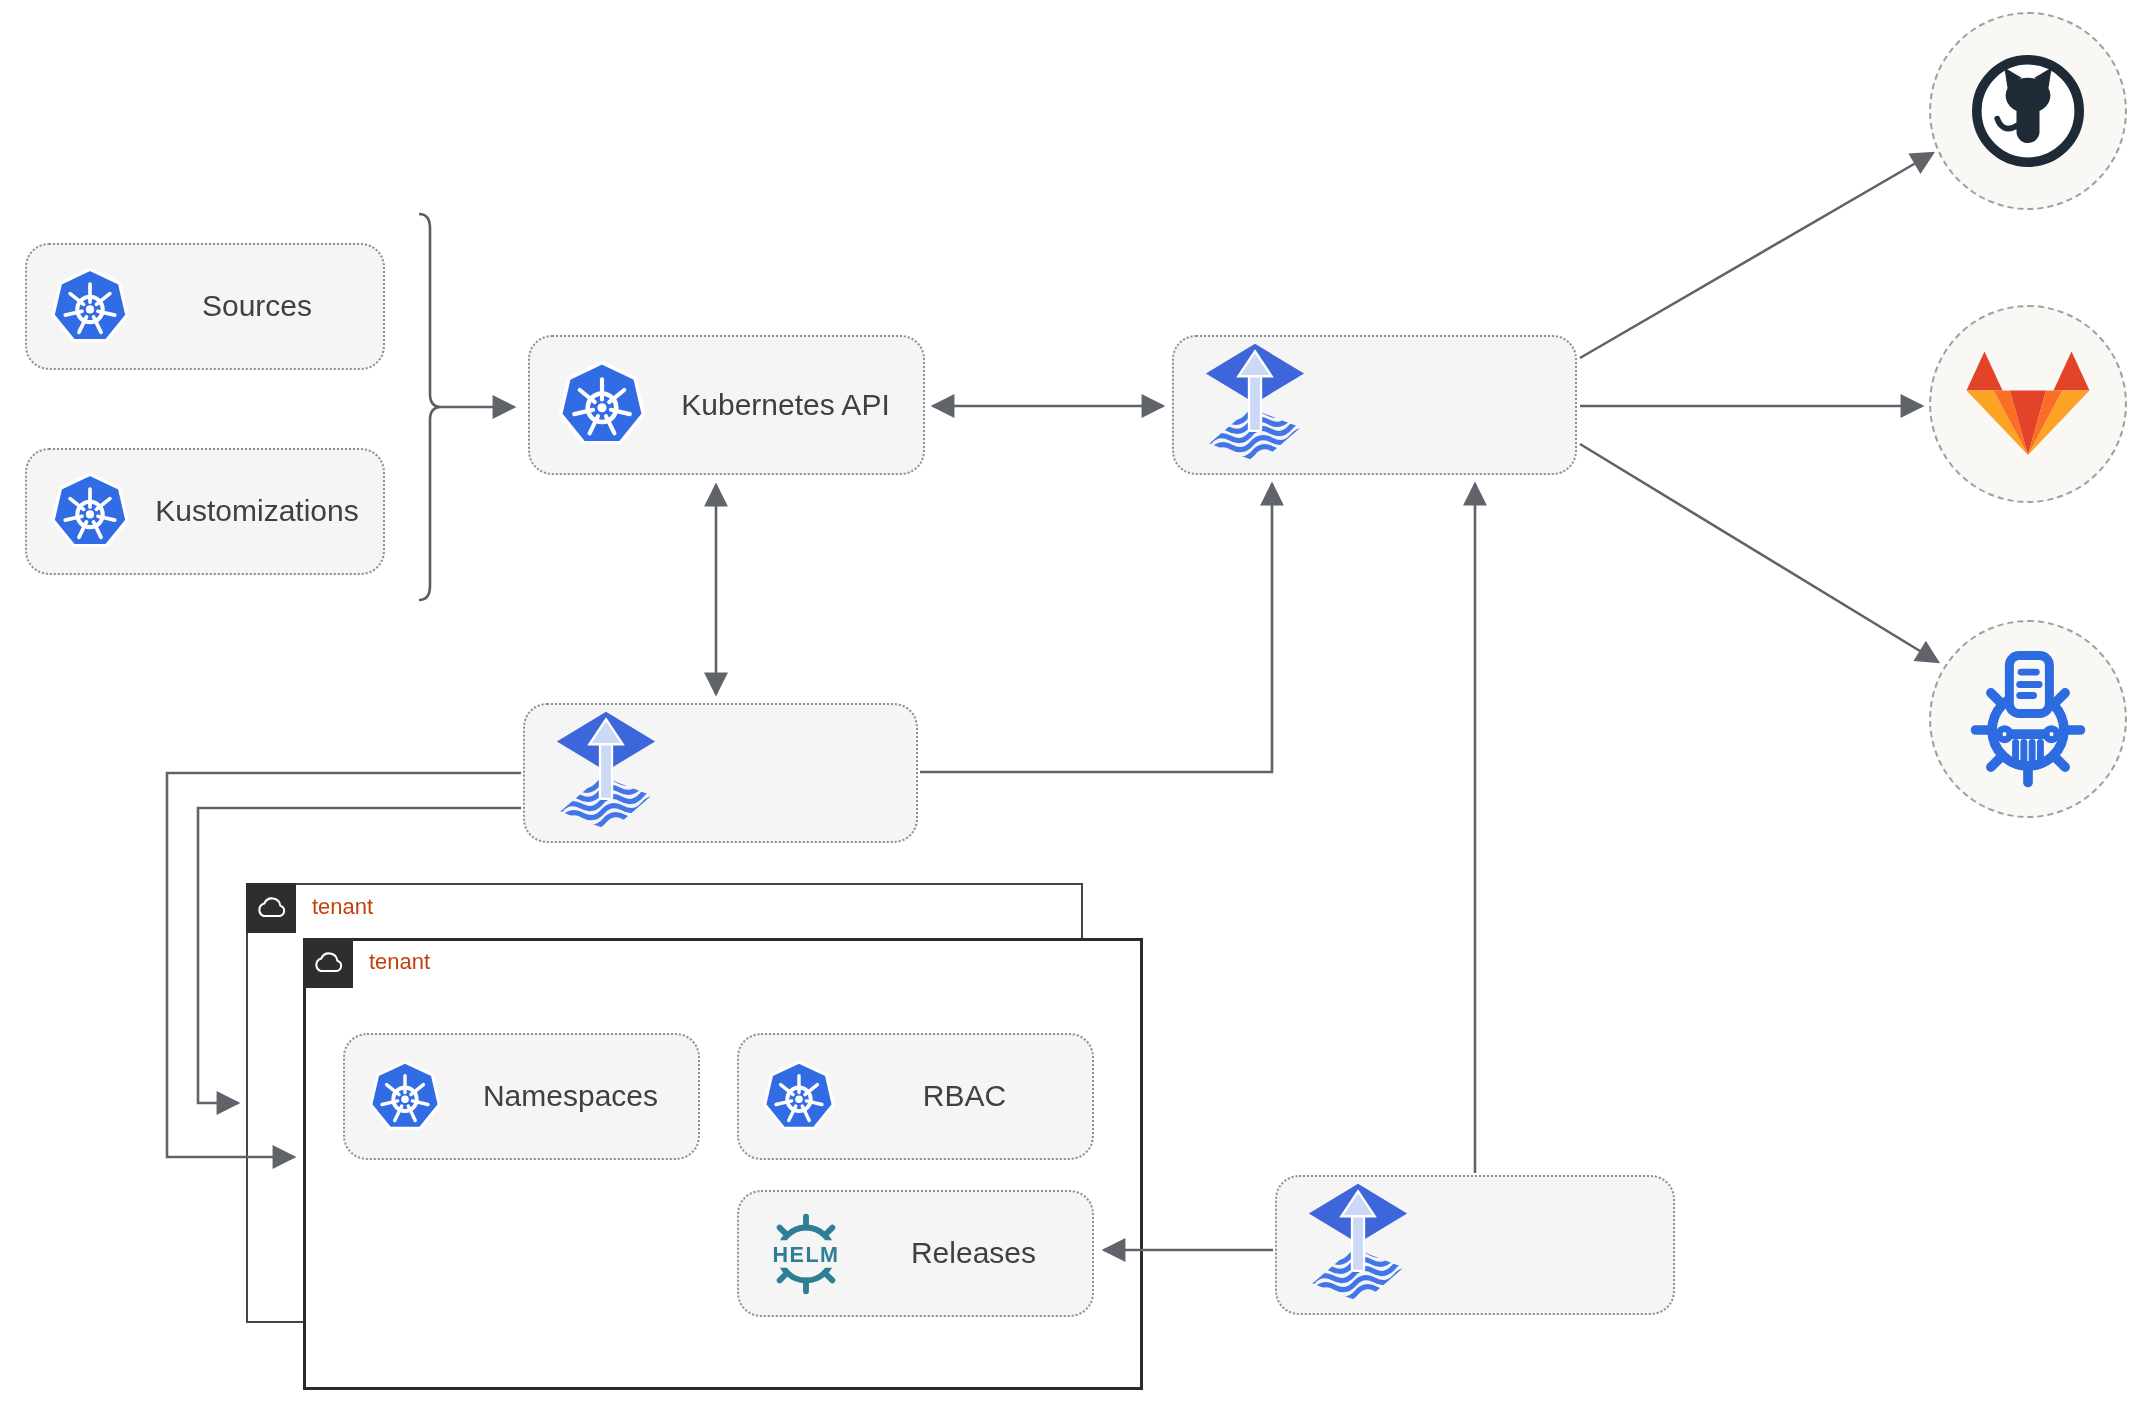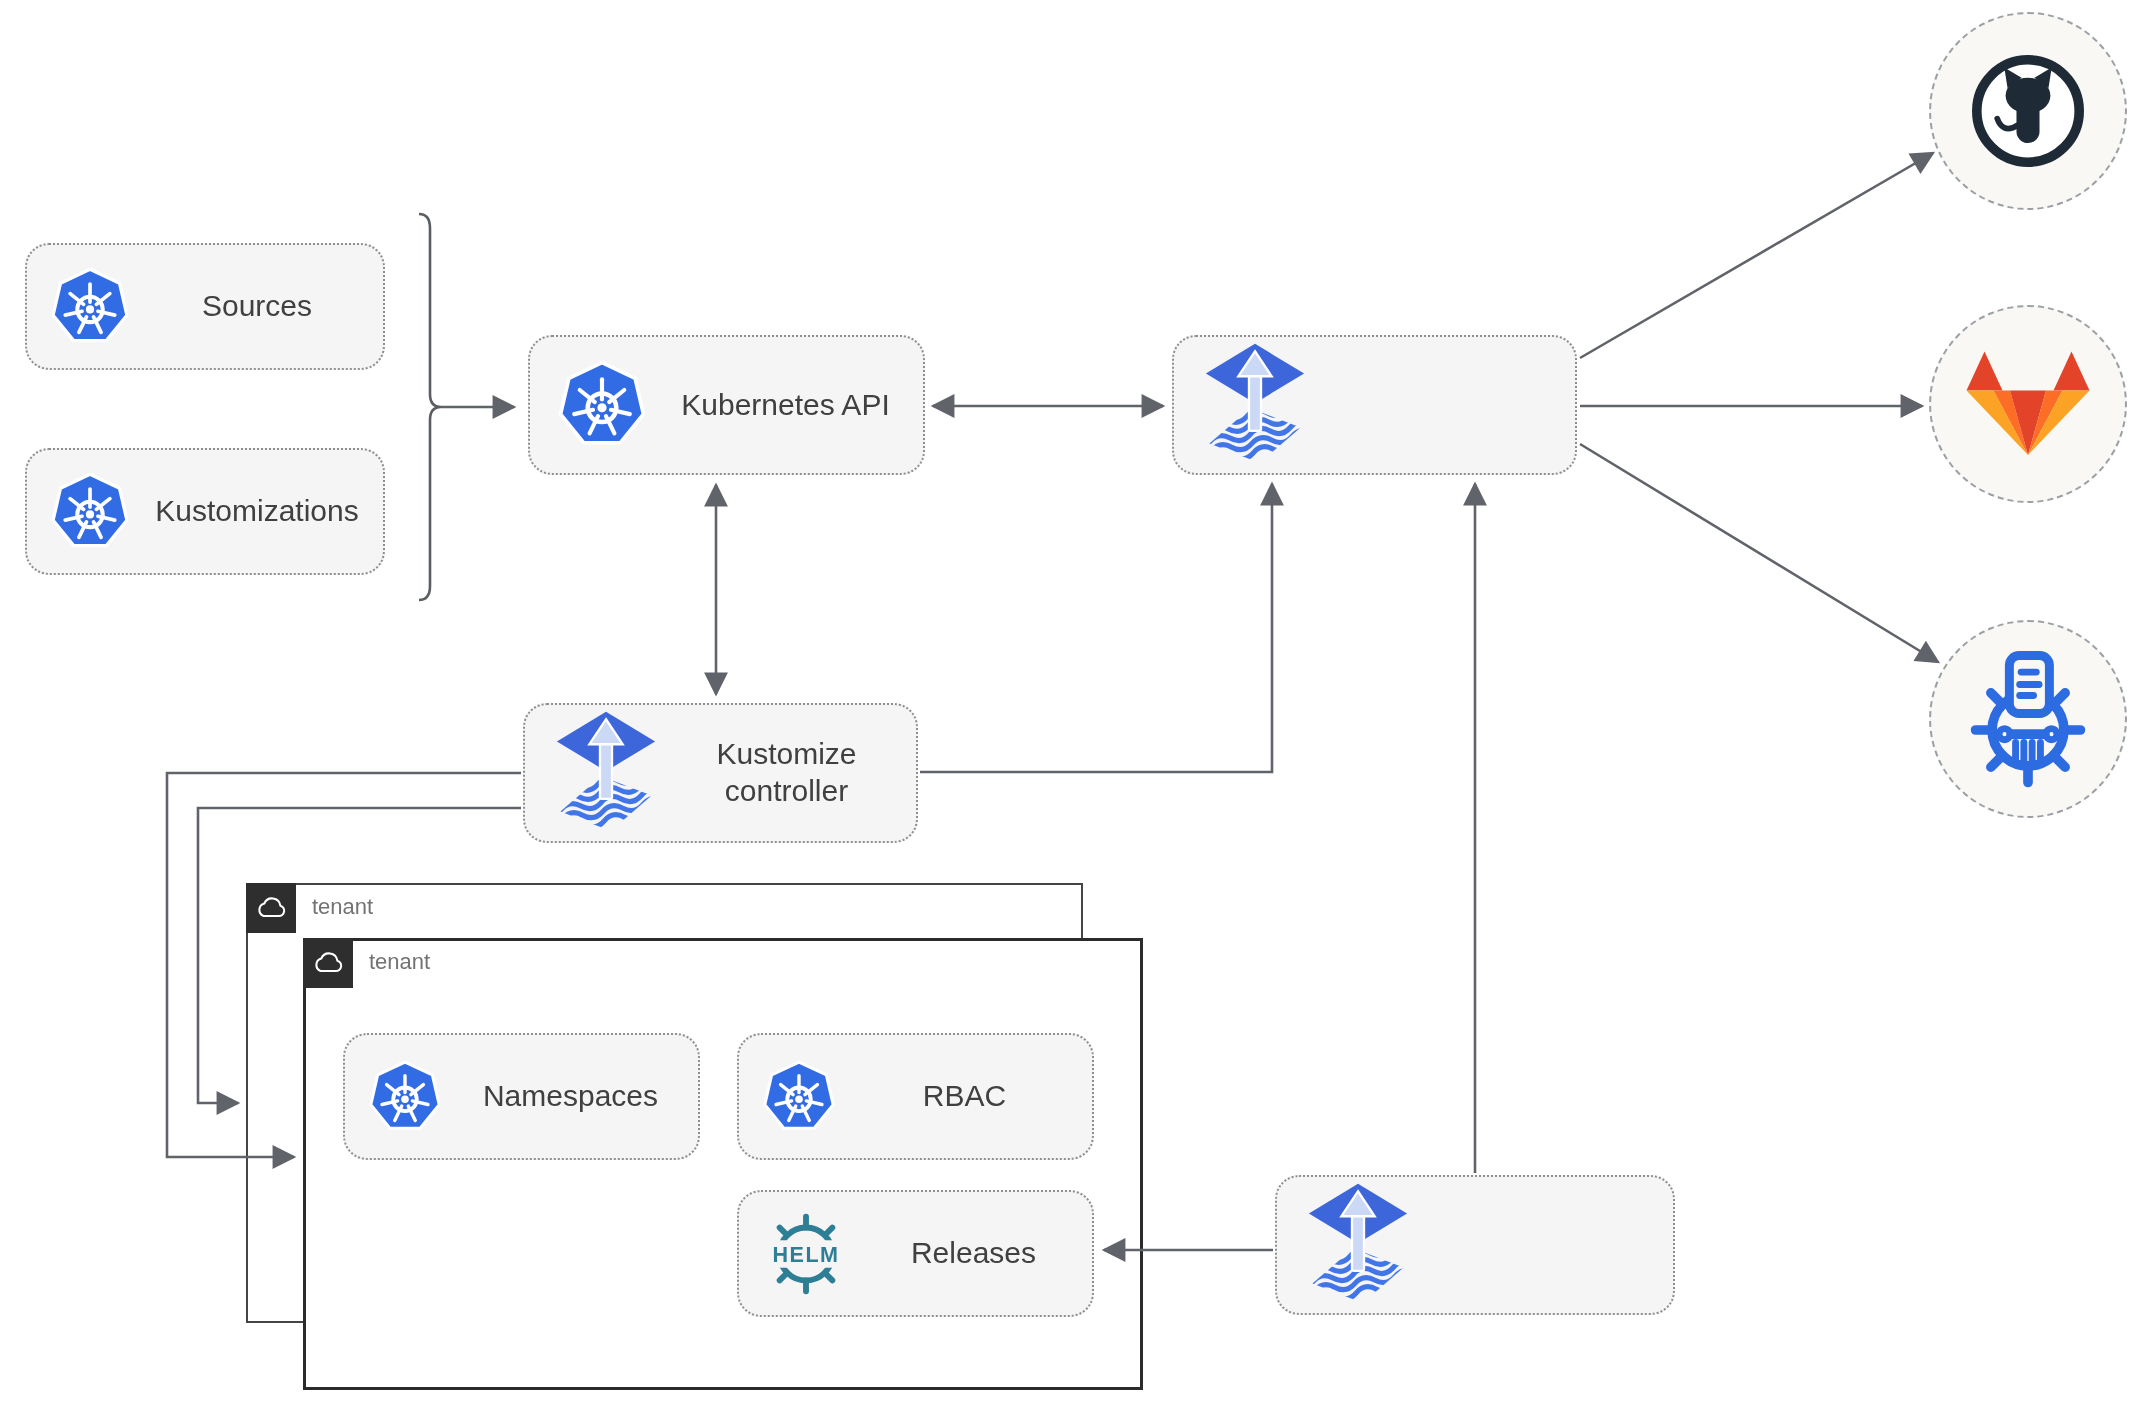--- a/index.html
+++ b/index.html
@@ -16,21 +16,21 @@
         display:flex;align-items:center;box-sizing:border-box;z-index:3;}
   .node .icon{flex:0 0 auto;}
   .node-label{flex:1;text-align:center;font-size:30px;color:#404040;line-height:1.22;padding:0 16px;}
   .node-label.narrow{max-width:190px;margin:0 auto;}
 
   .tenant{position:absolute;background:#fff;box-sizing:border-box;}
   .tenant.back{border:2px solid #454545;z-index:1;}
   .tenant.front{border:3px solid #2b2b2b;z-index:2;}
   .tenant-header{position:absolute;width:50px;height:50px;background:var(--tenant-header-bg);
                  display:flex;align-items:center;justify-content:center;z-index:2;}
-  .tenant-label{position:absolute;font-size:22px;color:#737373;z-index:2;}
+  .tenant-label{position:absolute;font-size:22px;color:#c2410c;z-index:2;}
 
   .endpoint{position:absolute;width:198px;height:198px;border-radius:50%;border:2.5px dashed #9aa0a6;
             background:#f9f8f5;display:flex;align-items:center;justify-content:center;box-sizing:border-box;z-index:3;}
 
   .connectors{position:absolute;left:0;top:0;z-index:6;pointer-events:none;}
   .edge{stroke:var(--line-gray);stroke-width:2.6;fill:none;}
   .brace{stroke:#5a5e62;stroke-width:2.6;fill:none;}
 
   .k8s-hept{fill:var(--kubernetes-blue);stroke:#fff;stroke-width:4;stroke-linejoin:round;}
   .k8s-wheel{stroke:#fff;fill:none;stroke-width:5;}
@@ -140,21 +140,20 @@
   <div class="node" style="left:1172px;top:335px;width:405px;height:140px">
     <svg class="icon" style="margin-left:30px" width="102" height="126" viewBox="0 0 110 136">
         <use href="#sym-flux"></use>
       </svg>
   </div>
 
   <div class="node" style="left:523px;top:703px;width:395px;height:140px">
     <svg class="icon" style="margin-left:30px" width="102" height="126" viewBox="0 0 110 136">
         <use href="#sym-flux"></use>
       </svg>
-    <div class="node-label narrow">Kustomize controller</div>
   </div>
 
   <div class="node" style="left:1275px;top:1175px;width:400px;height:140px">
     <svg class="icon" style="margin-left:30px" width="102" height="126" viewBox="0 0 110 136">
         <use href="#sym-flux"></use>
       </svg>
   </div>
 
   <div class="node" style="left:343px;top:1033px;width:357px;height:127px">
     <svg class="icon" style="margin-left:22px" width="76" height="78" viewBox="0 0 100 100">

